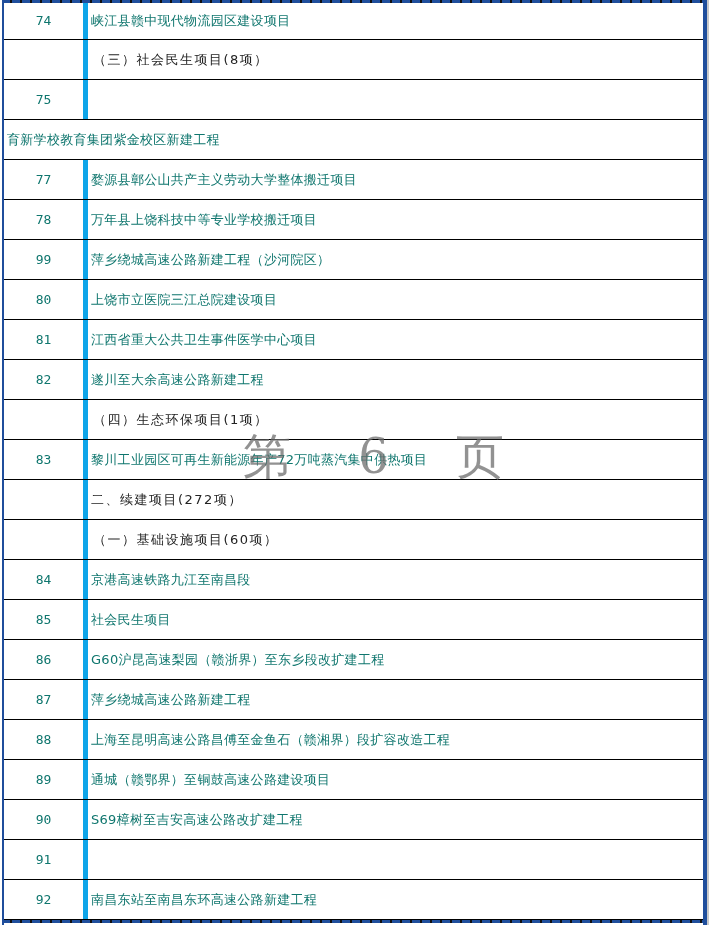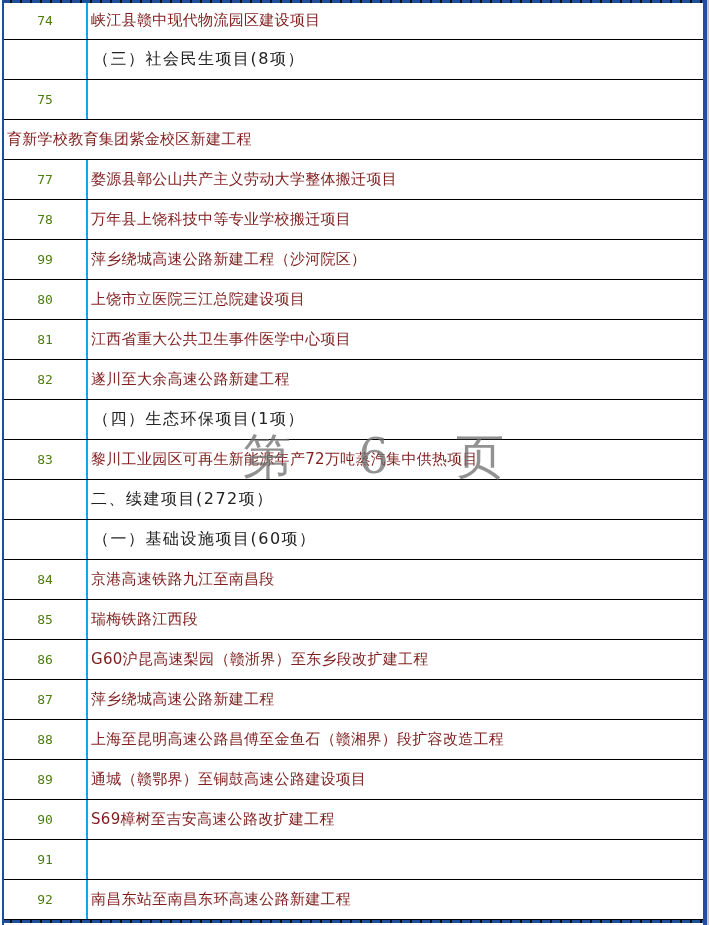--- a/index.html
+++ b/index.html
@@ -9,26 +9,26 @@
   .sel-left { position: absolute; left: 2px; top: 0; width: 2px; height: 925px; background: #1f4e9c; }
   .sel-right { position: absolute; left: 703px; top: 0; width: 4px; height: 925px; background: #1f4e9c; }
   .gutter { position: absolute; left: 707px; top: 0; width: 2px; height: 925px; background: #c8c8c8; }
   .sel-top, .sel-bottom { position: absolute; left: 2px; width: 704px; height: 3px;
      background: repeating-linear-gradient(90deg, #1f4e9c 0 8px, #111 8px 10px); }
   .sel-top { top: 0; }
   .sel-bottom { top: 920px; }
   .table { position: absolute; left: 4px; top: 2px; width: 699px; }
   .row { position: relative; height: 40px; border-bottom: 1px solid #000; box-sizing: border-box; display: flex; }
   .row:first-child { height: 38px; }
-  .cell-num { width: 84px; border-right: 2px solid #0ea5e9; box-sizing: border-box;
+  .cell-num { width: 84px; border-right: 5px solid #0ea5e9; box-sizing: border-box;
     display: flex; align-items: center; justify-content: center;
-    font-size: 13px; color: #4d7c0f; font-family: "DejaVu Sans Mono", monospace; }
+    font-size: 13px; color: #0f766e; font-family: "DejaVu Sans Mono", monospace; }
   .cell-name { flex: 1; display: flex; align-items: center; padding-left: 3px;
-    font-size: 15px; color: #7f1d1d; white-space: nowrap; letter-spacing: 0.3px; }
-  .row.section .cell-name { font-size: 16px; letter-spacing: 1.5px; color: #222; }
+    font-size: 13px; color: #0f766e; white-space: nowrap; letter-spacing: 0.3px; }
+  .row.section .cell-name { font-size: 13px; letter-spacing: 1.5px; color: #222; }
   .row.section.sub .cell-name { padding-left: 5px; }
   .watermark { position: absolute; left: 243px; top: 425px; font-family: "DejaVu Serif", serif;
     font-size: 48px; color: rgba(110,110,110,0.75); letter-spacing: 26px; pointer-events: none;
     white-space: nowrap; }
 </style>
 </head>
 <body>
 
 <div class="sheet">
   <div class="table">
@@ -85,21 +85,21 @@
     <div class="row section sub">
         <div class="cell-num"></div>
         <div class="cell-name">（一）基础设施项目(60项）</div>
       </div>
     <div class="row">
         <div class="cell-num">84</div>
         <div class="cell-name">京港高速铁路九江至南昌段</div>
       </div>
     <div class="row">
         <div class="cell-num">85</div>
-        <div class="cell-name">瑞梅铁路江西段</div>
+        <div class="cell-name">社会民生项目</div>
       </div>
     <div class="row">
         <div class="cell-num">86</div>
         <div class="cell-name">G60沪昆高速梨园（赣浙界）至东乡段改扩建工程</div>
       </div>
     <div class="row">
         <div class="cell-num">87</div>
         <div class="cell-name">萍乡绕城高速公路新建工程</div>
       </div>
     <div class="row">

